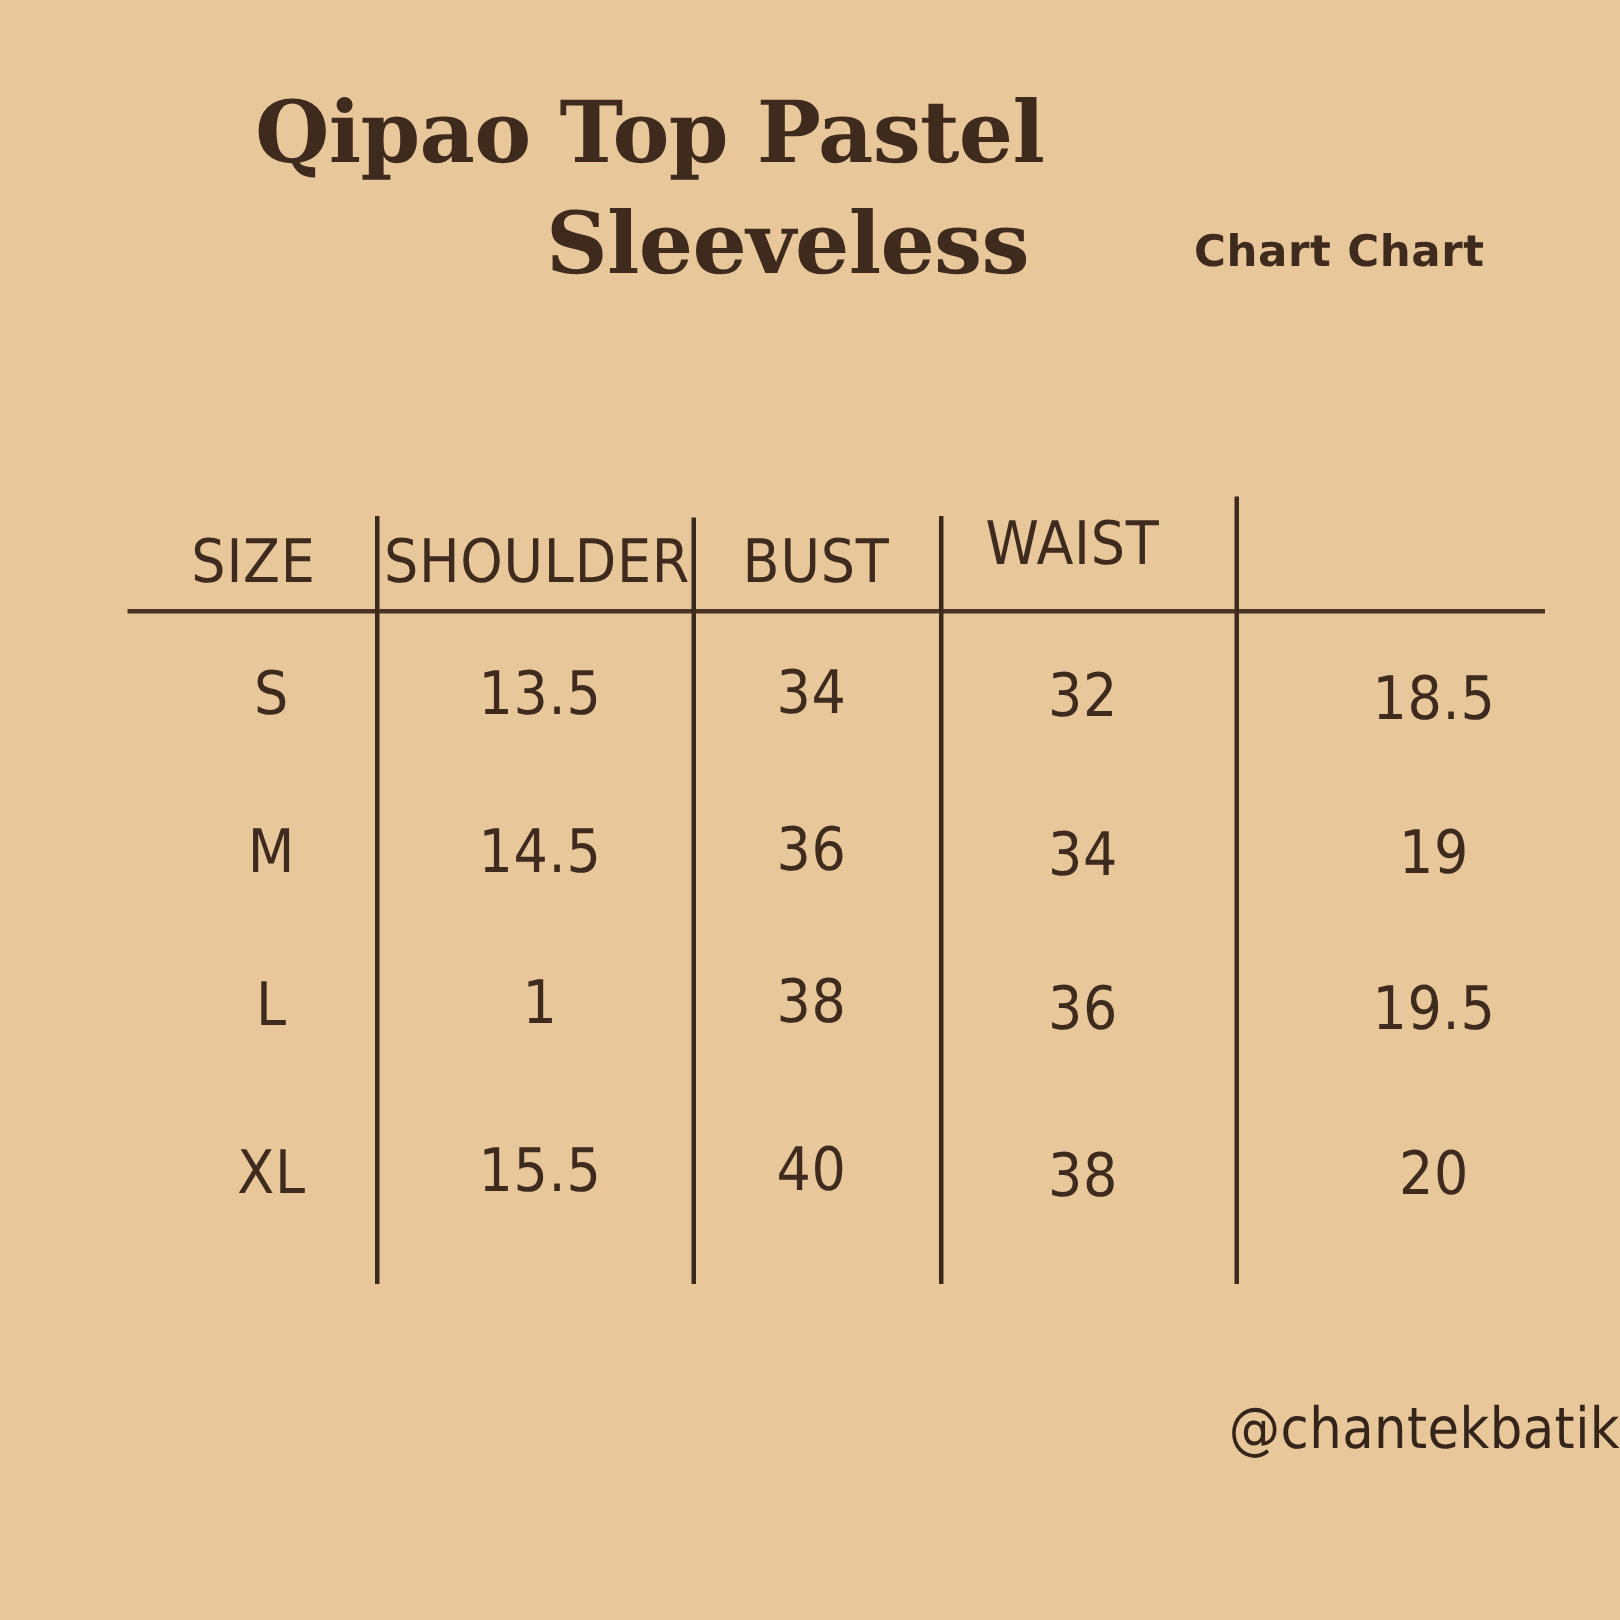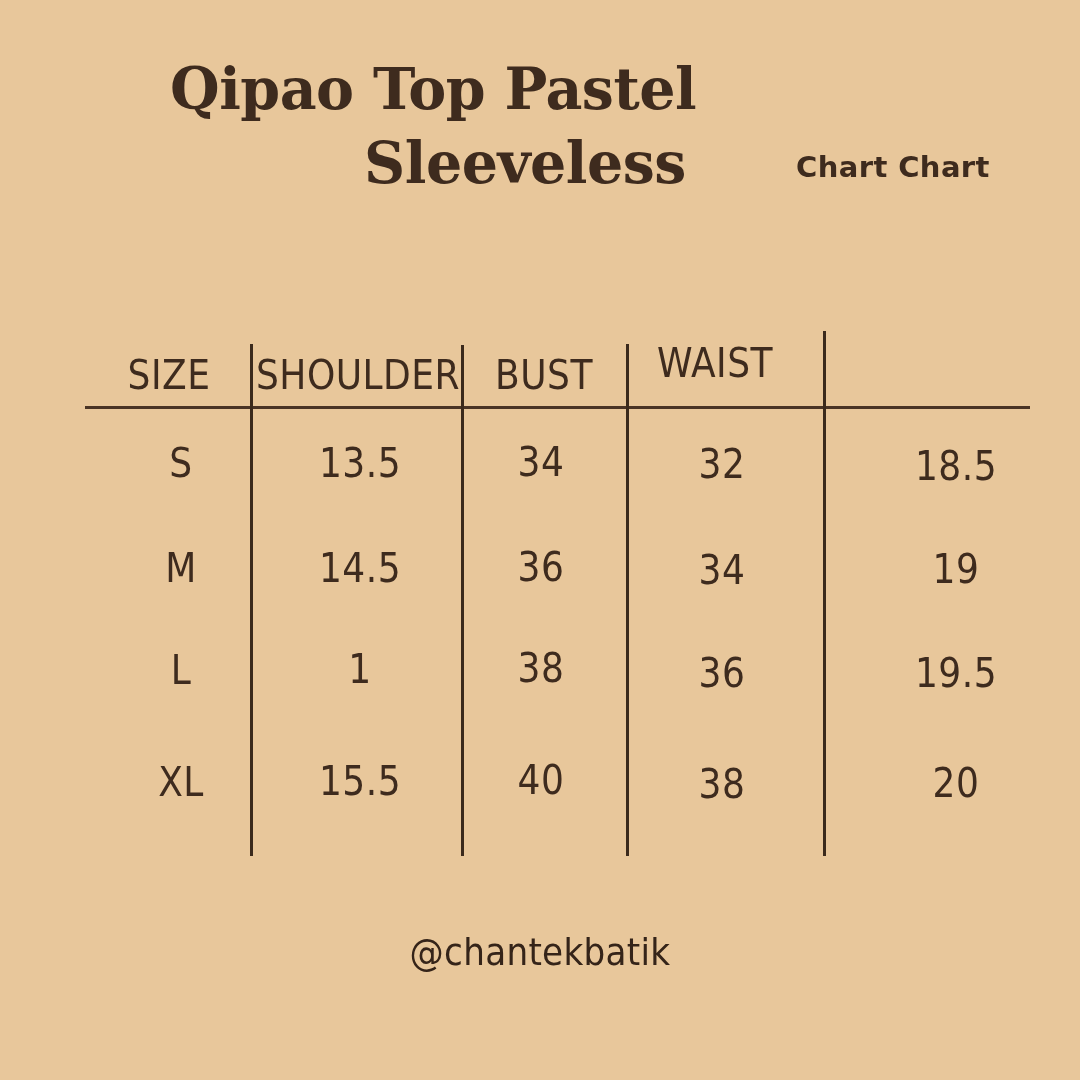--- a/index.html
+++ b/index.html
@@ -164,21 +164,21 @@
   .r4.c-bust     { top: 757px; }
   .r4.c-waist    { top: 761px; }
   .r4.c-length   { top: 760px; }
 
   
   .handle {
     position: absolute;
     left: 0;
     top: 930px;
     width: 1080px;
-    text-align: center;
+    text-align: right;
     font-family: "DejaVu Sans Condensed", "Liberation Sans Narrow", "Liberation Sans", sans-serif;
     font-weight: 300;
     font-size: 38px;
     letter-spacing: 0.3px;
     color: #352419;
     white-space: nowrap;
   }
 </style>
 </head>
 <body>

